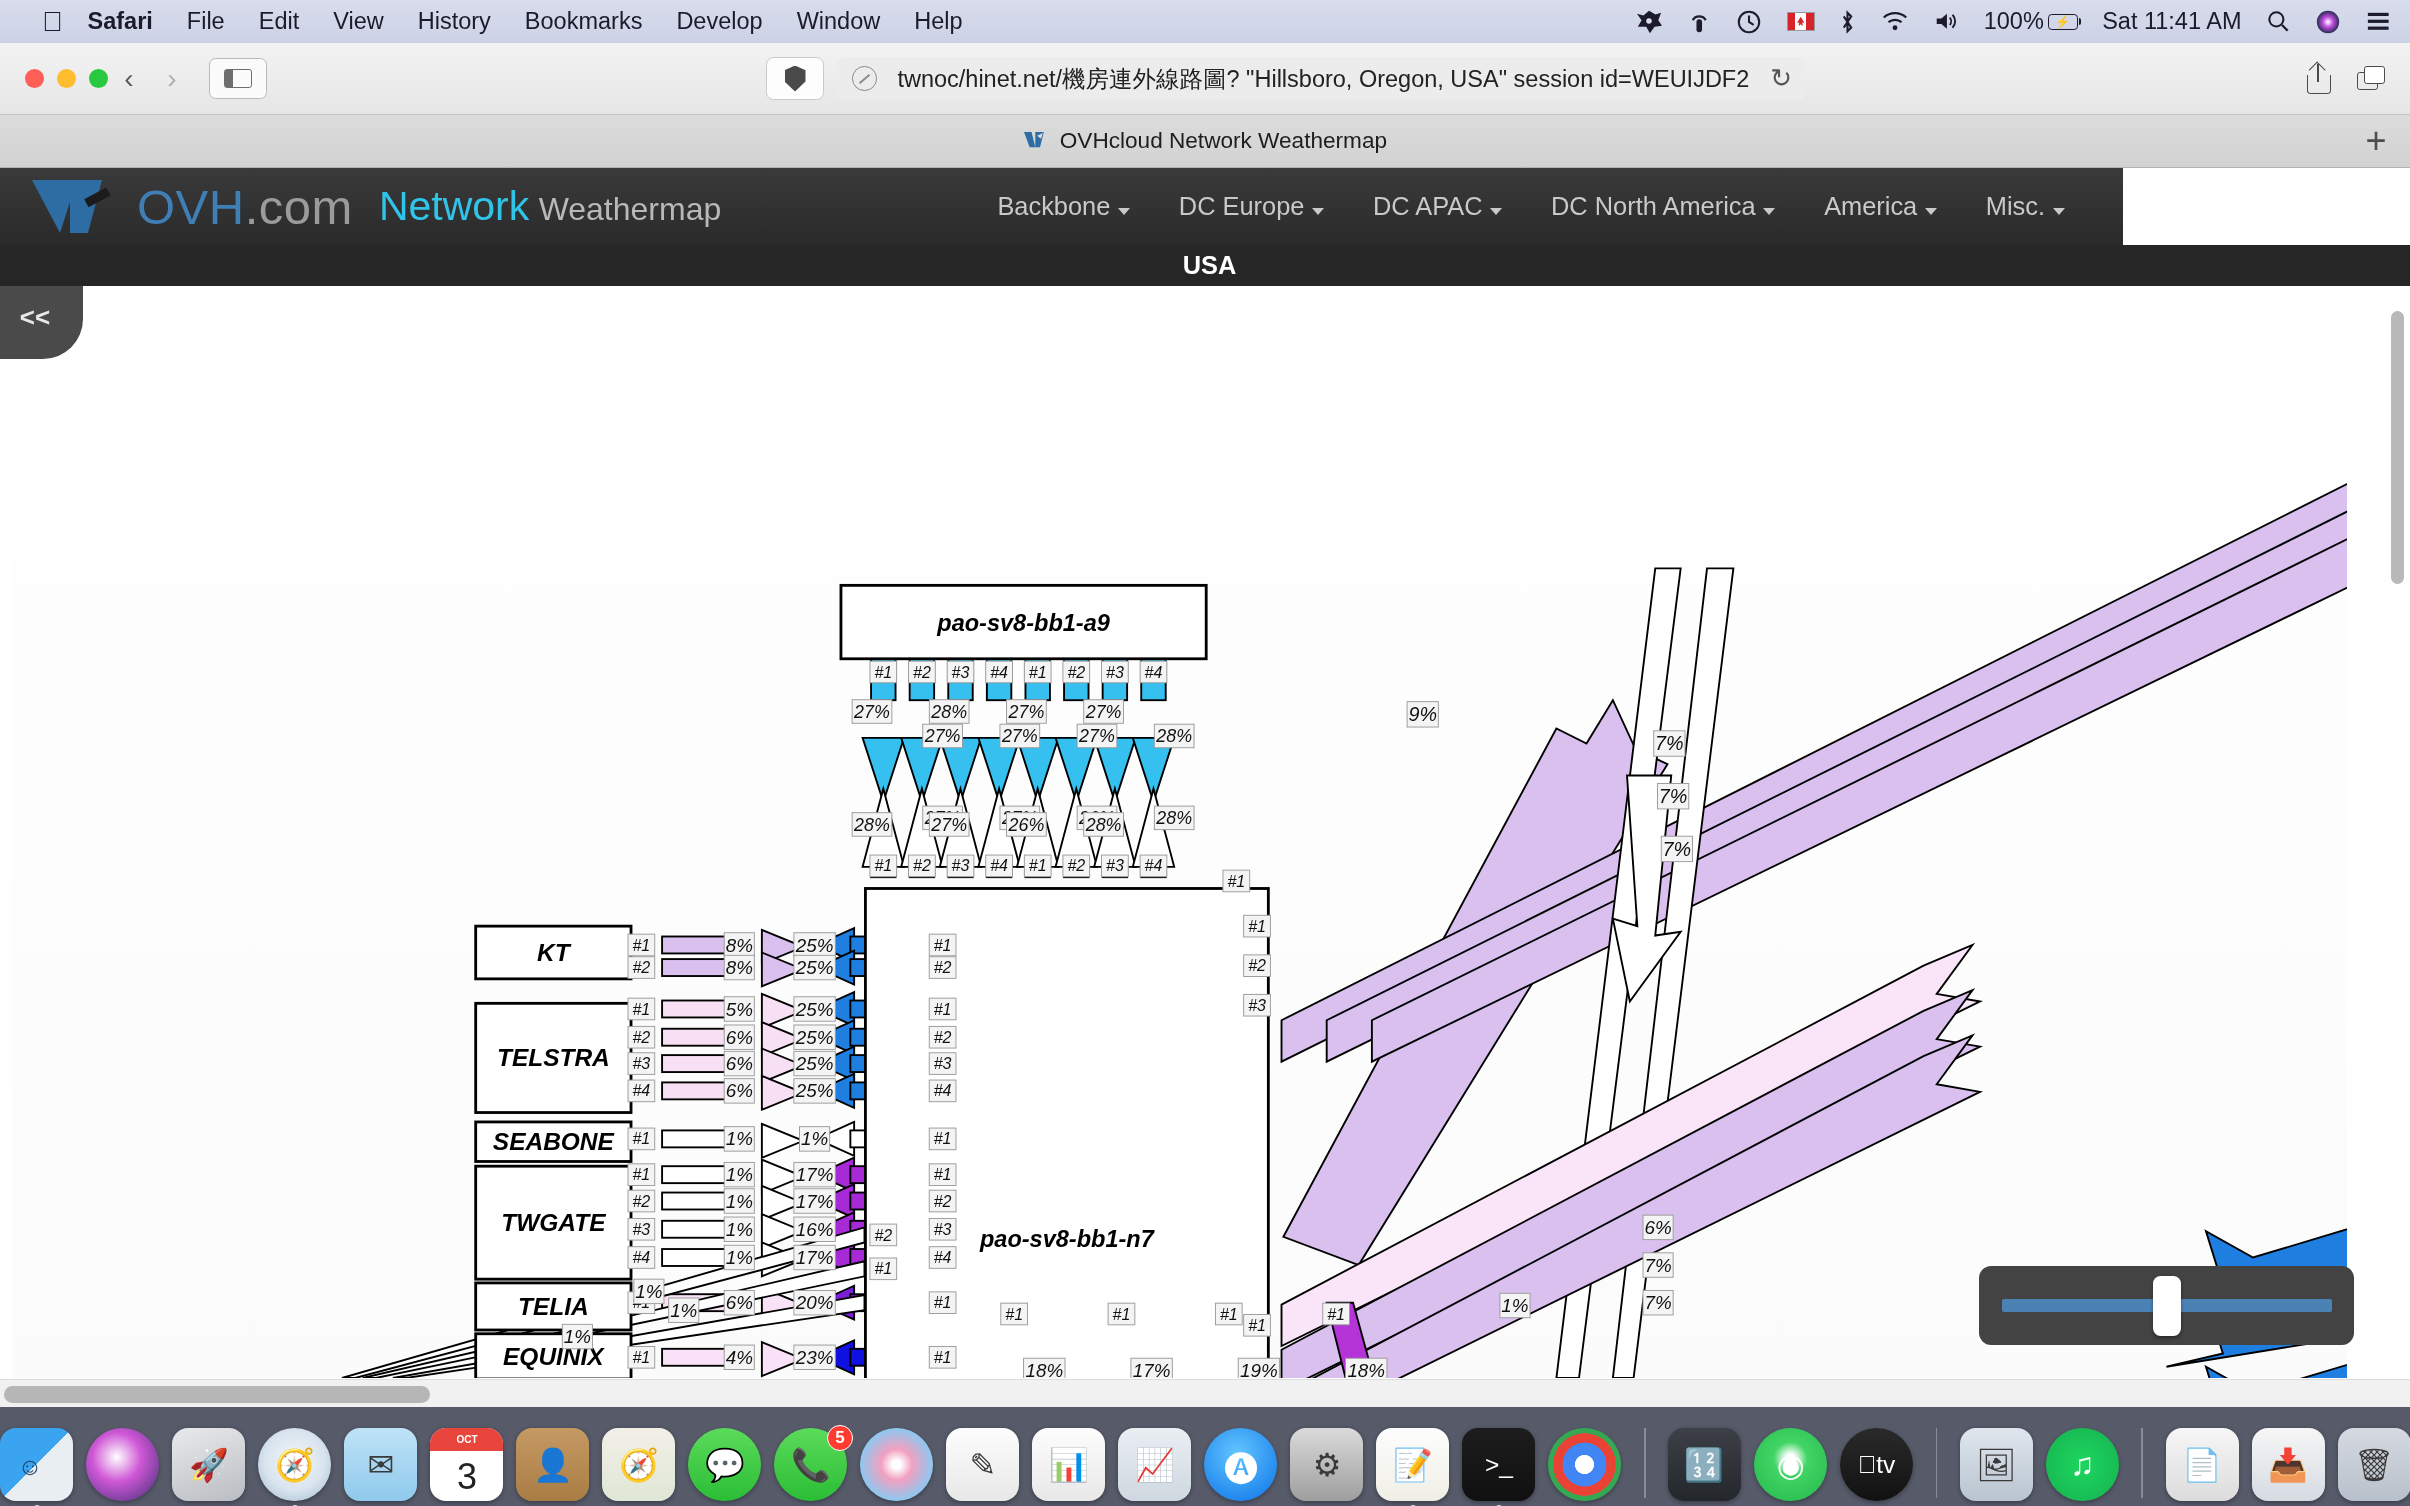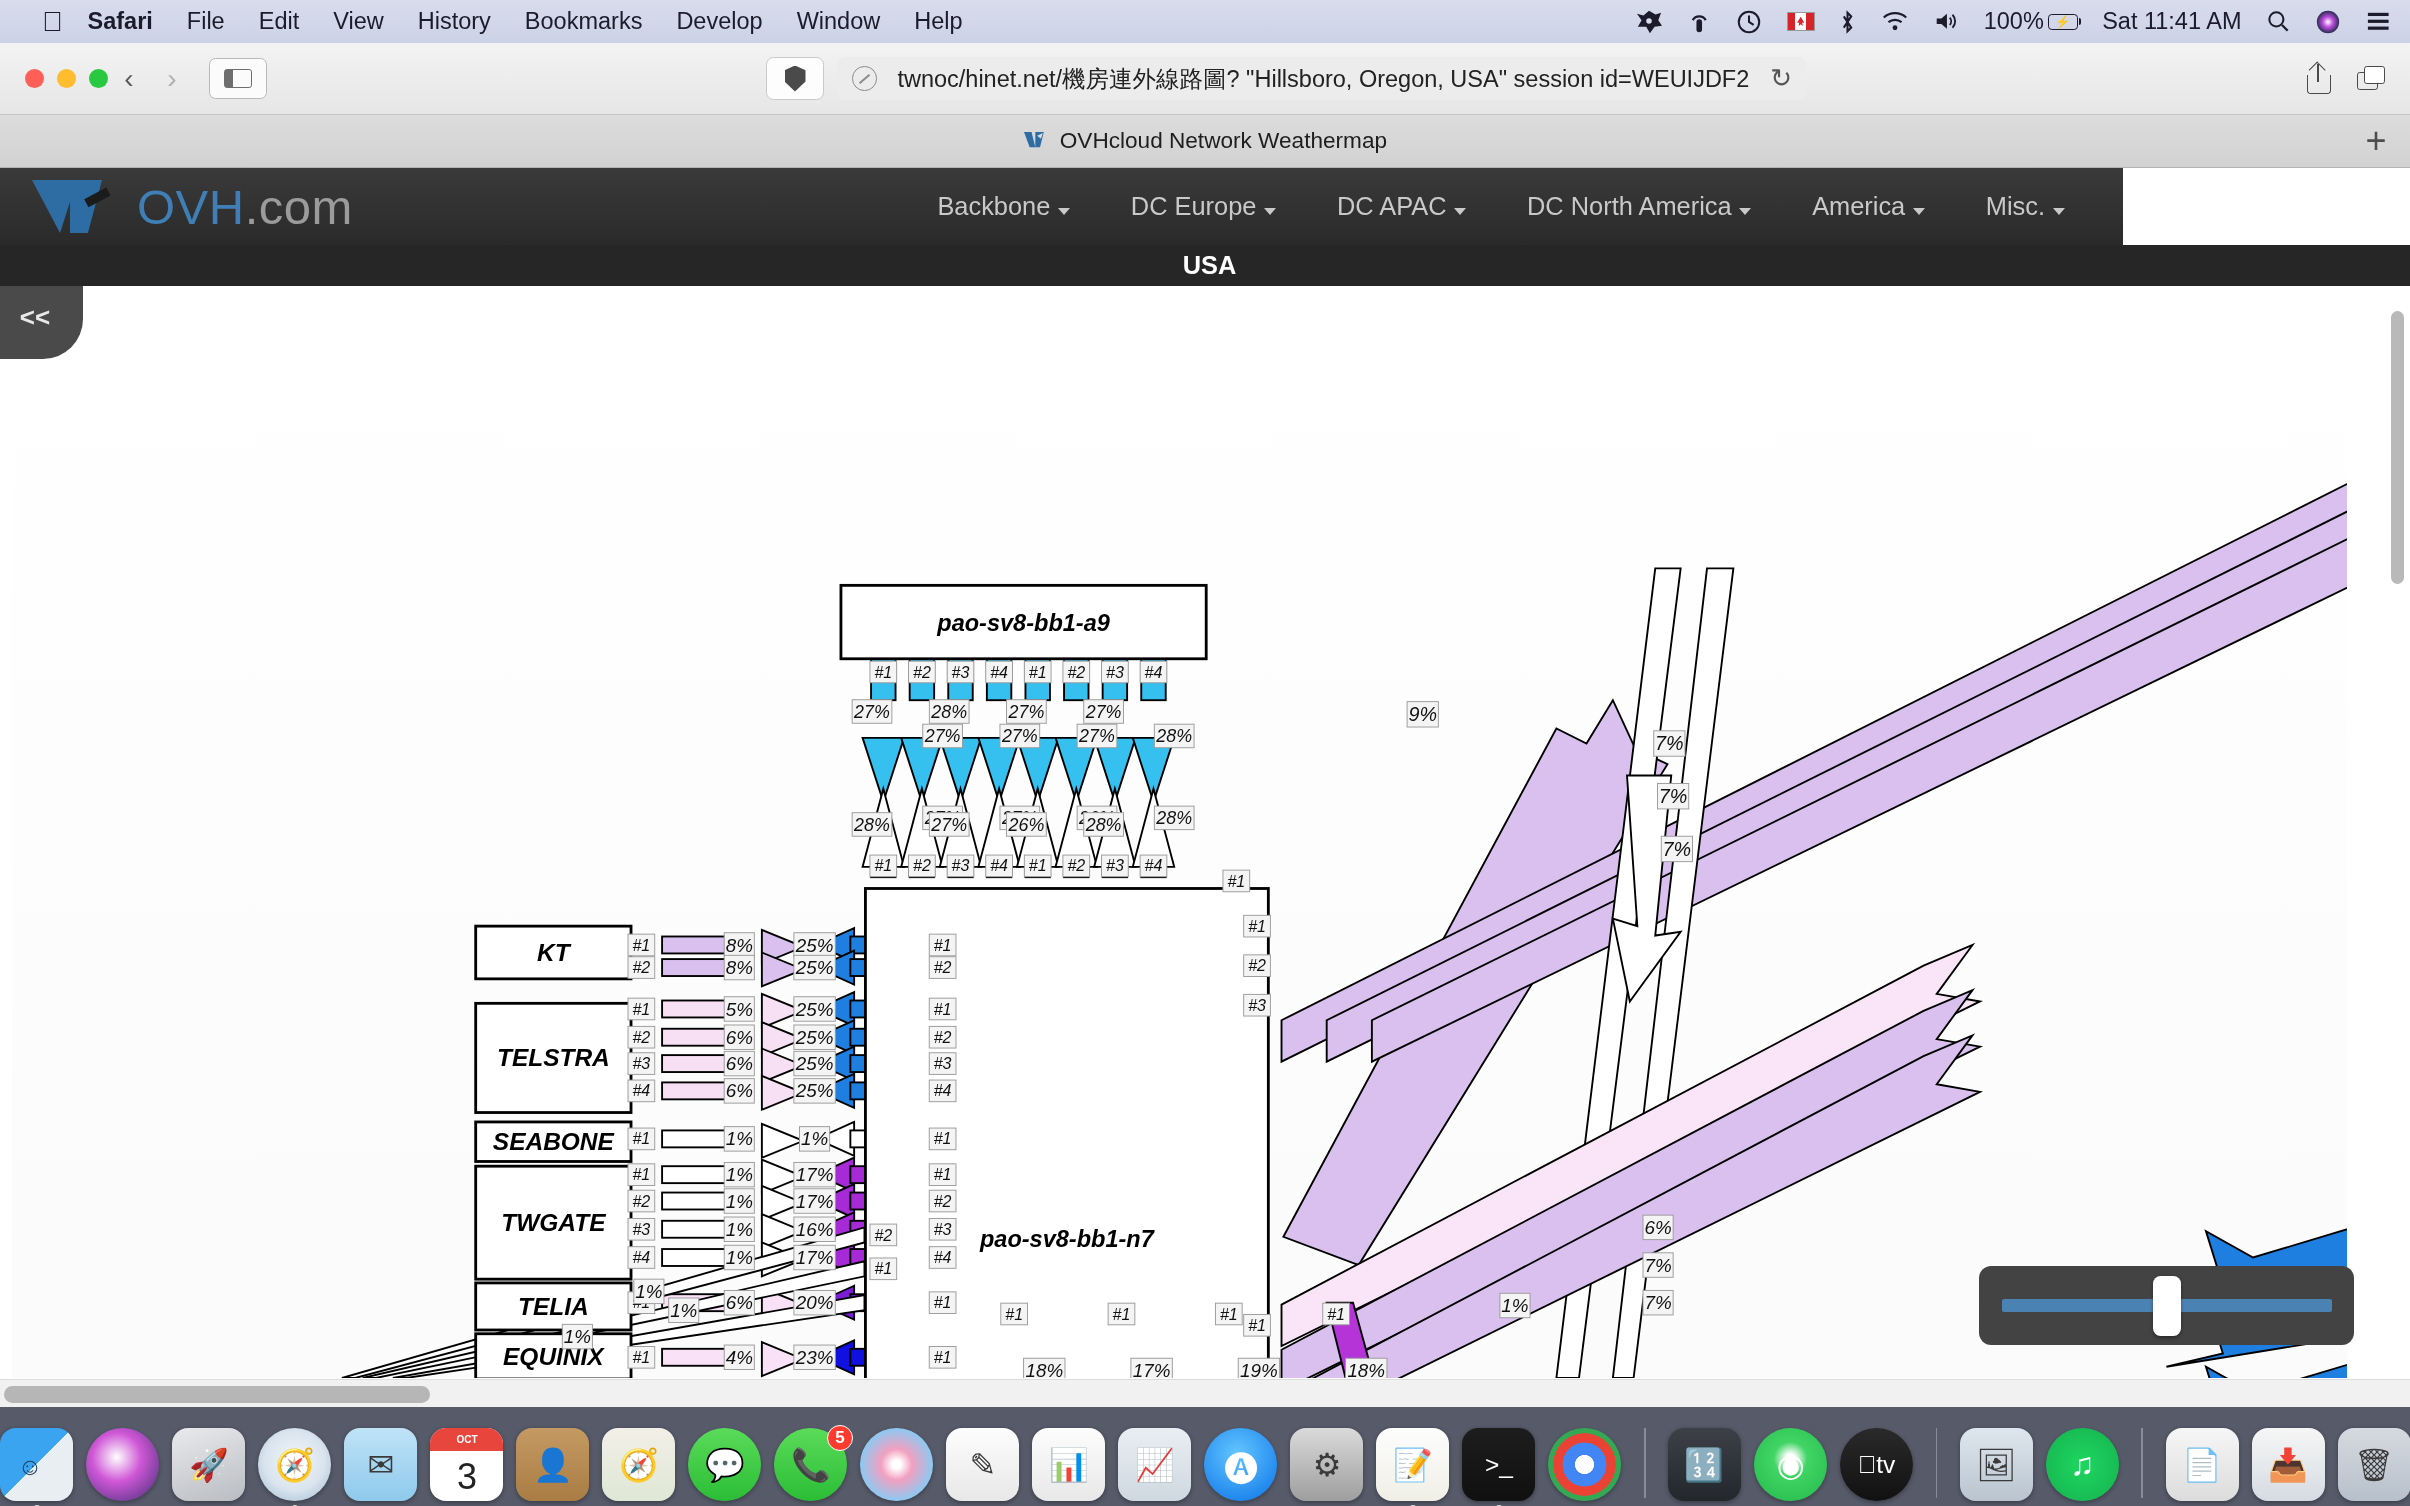--- a/index.html
+++ b/index.html
@@ -80,21 +80,21 @@
   .ovhmark{ width:90px;height:53px; position:relative; }
   .ovhmark .v1{position:absolute;left:0;top:0;width:0;height:0;
     border-left:28px solid transparent;border-right:17px solid transparent;border-top:53px solid #2e6ca4;}
   .ovhmark .v2{position:absolute;left:38px;top:0;width:32px;height:53px;background:#2e6ca4;
     clip-path:polygon(0 0,100% 0,56% 100%,0 100%);}
   .ovhmark .sl{position:absolute;left:53px;top:13px;width:24.5px;height:9.4px;background:#1b1b1b;transform:rotate(-28deg);}
   .ovhtxt{ font-size:49px; letter-spacing:0.5px; }
   .ovhtxt .ovh{ color:#3f7fb5; } .ovhtxt .com{ color:#9b9b9b; }
   #ovhtitle{ margin-left:26px; font-size:41px; }
   #ovhtitle .net{ color:#2fc4e8; } #ovhtitle .wm{ color:#b8b8b8; font-size:32px; margin-left:9.4px;}
-  #ovhnav{ margin-left:auto; display:flex; align-items:center; gap:12px; margin-right:34px; }
+  #ovhnav{ margin-left:auto; display:flex; align-items:center; gap:0; margin-right:34px; }
   .navitem{ color:#c9c9c9; font-size:25.4px; padding:0 24.5px; white-space:nowrap; }
   .caret{ display:inline-block;width:0;height:0;margin-left:7.5px;
     border-left:6.6px solid transparent;border-right:6.6px solid transparent;border-top:7.5px solid #c9c9c9;}
 
   
   #usabar{ position:absolute;left:0;top:245px;width:2411px;height:41px;background:#262626;
     color:#fff;font-size:25.4px;font-weight:bold;text-align:center;line-height:41px; z-index:39;padding-left:8px; }
 
   
   #sidetoggle{ position:absolute;left:0;top:286px;width:83px;height:73px;background:#4a4a4a;
@@ -278,20 +278,23 @@
 <div id="ovhheader">
   <div id="ovhlogo">
     <span class="ovhmark">
       <span class="v1"></span>
         <span class="v2"></span>
         <span class="sl"></span>
     </span>
     <span class="ovhtxt">
       <span class="ovh">OVH</span><span class="com">.com</span>
     </span>
+  </div>
+  <div id="ovhtitle">
+    <span class="net">Network</span><span class="wm">Weathermap</span>
   </div>
   <div id="ovhnav">
     <span class="navitem"><span>Backbone</span><i class="caret"></i></span>
     <span class="navitem"><span>DC Europe</span><i class="caret"></i></span>
     <span class="navitem"><span>DC APAC</span><i class="caret"></i></span>
     <span class="navitem"><span>DC North America</span><i class="caret"></i></span>
     <span class="navitem"><span>America</span><i class="caret"></i></span>
     <span class="navitem"><span>Misc.</span><i class="caret"></i></span>
   </div>
 </div>

